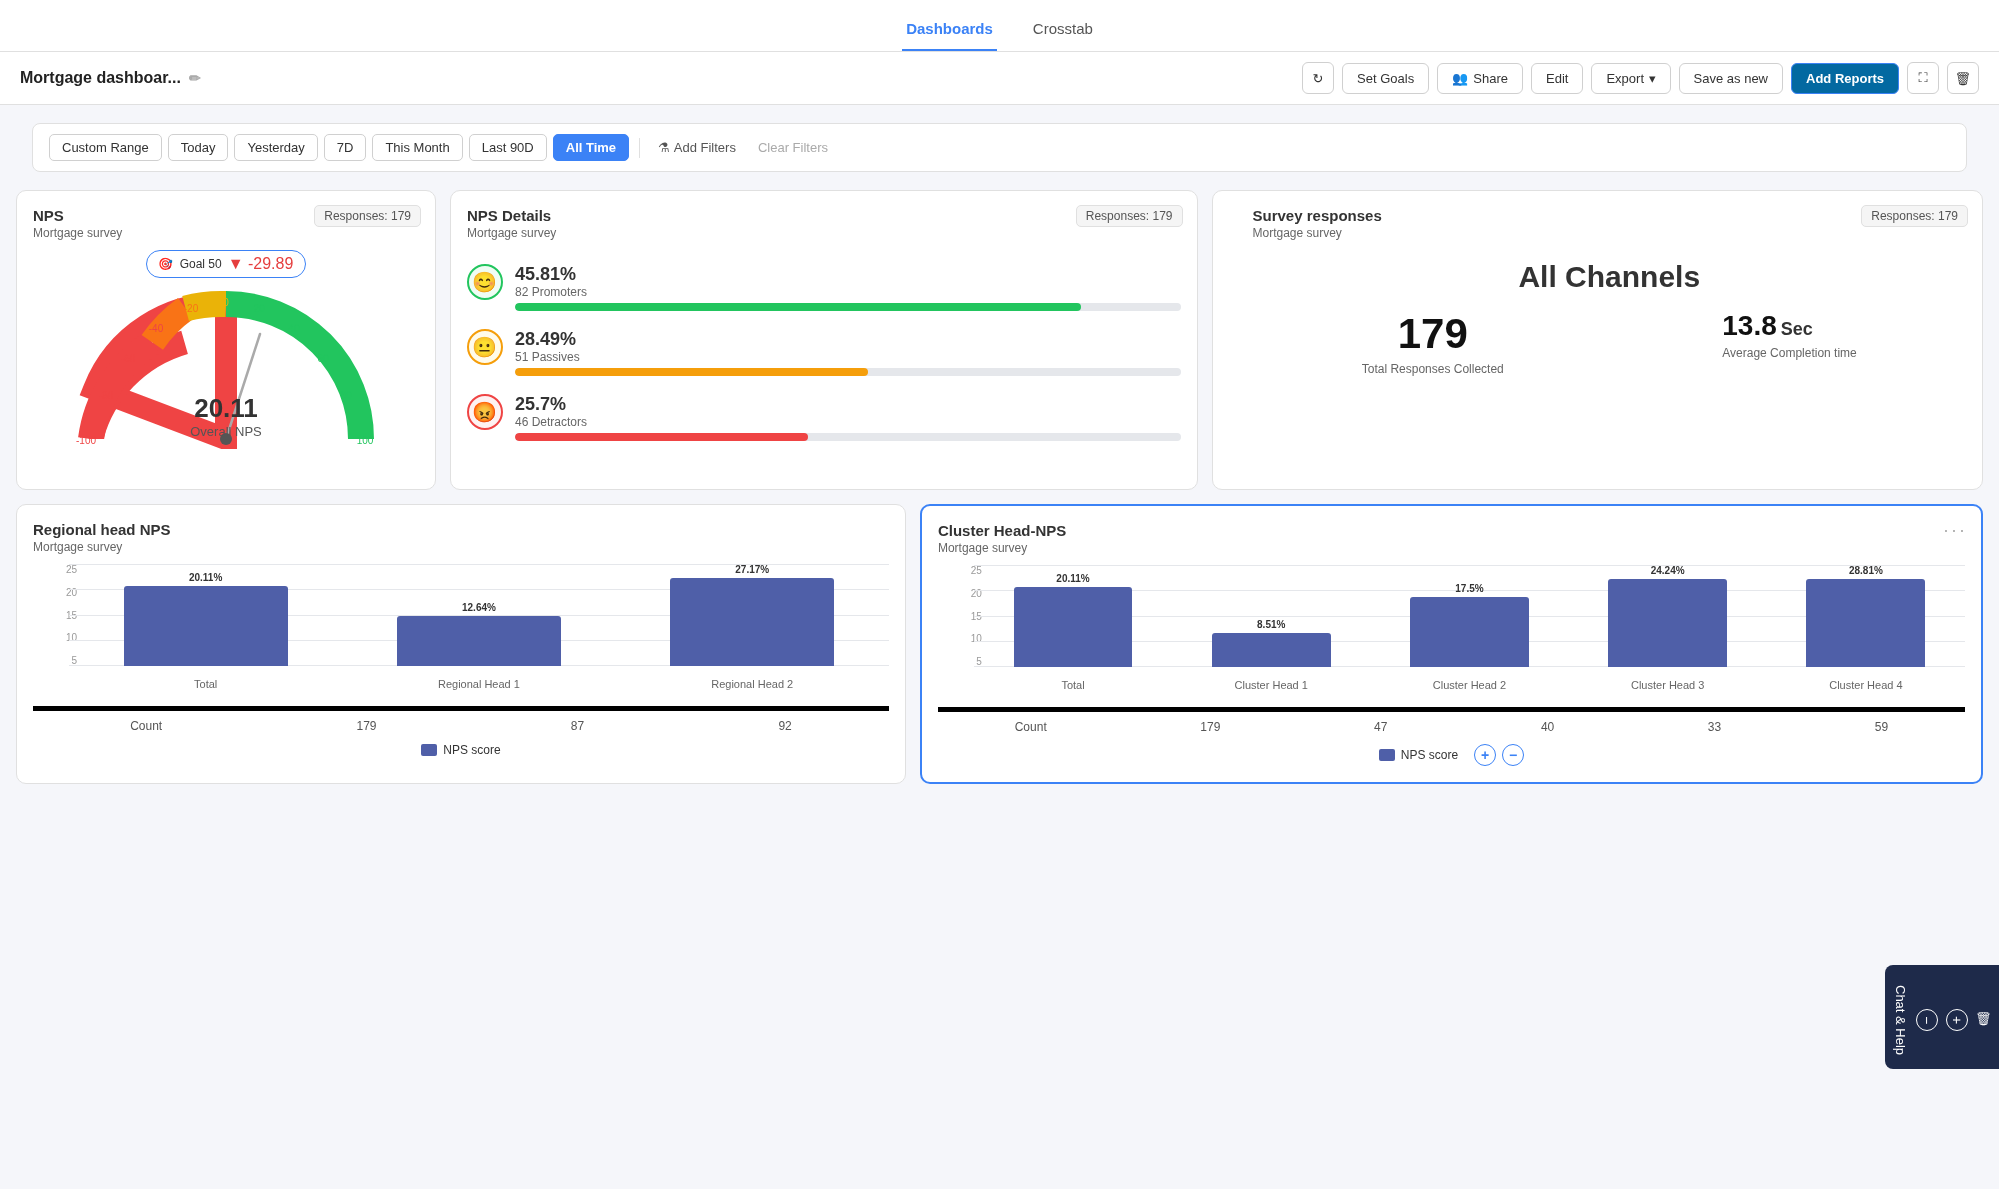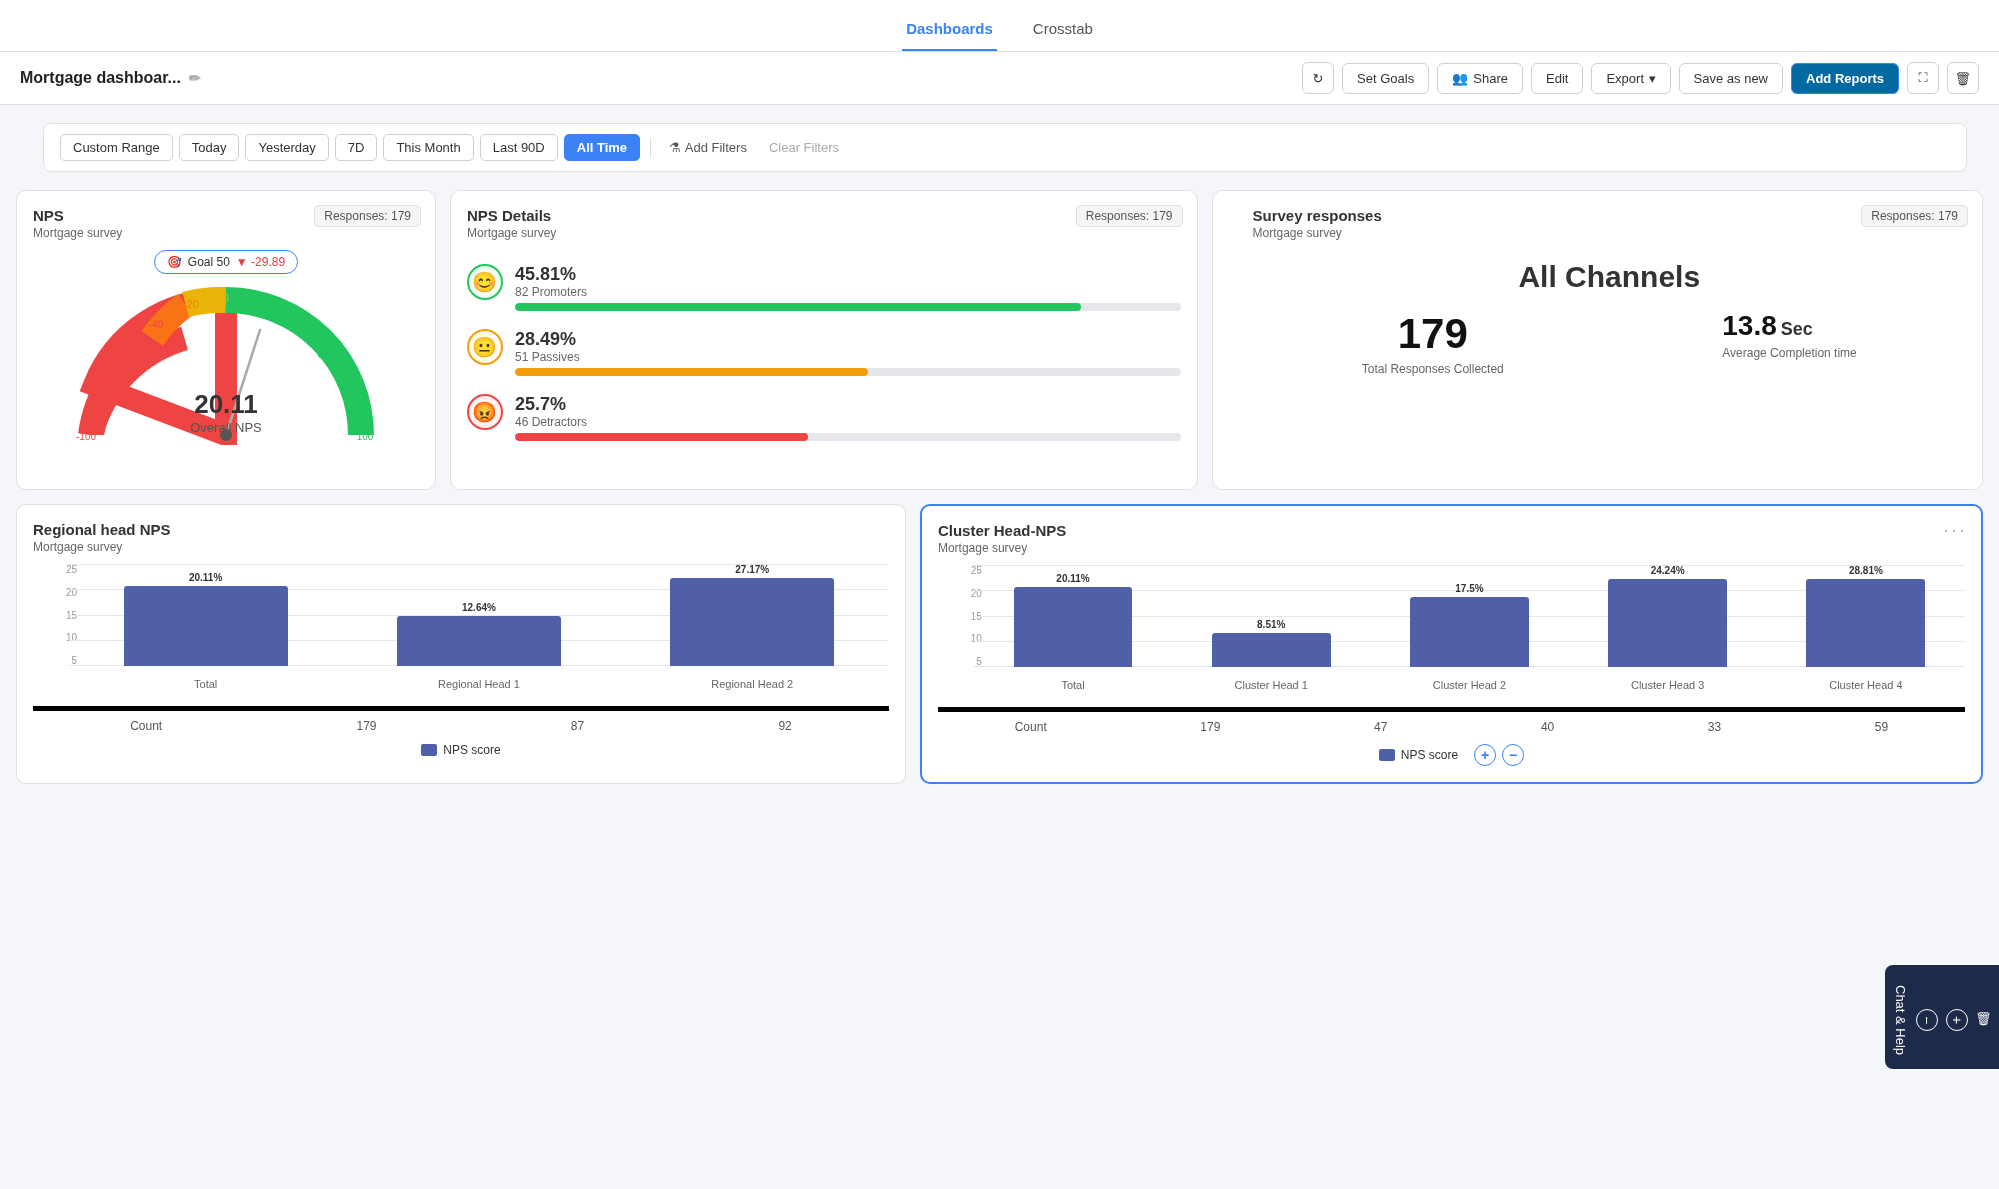--- a/index.html
+++ b/index.html
@@ -34,21 +34,21 @@
     
     .card { background: white; border-radius: 10px; border: 1px solid #e0e0e0; padding: 16px; position: relative; }
     .card-title { font-size: 15px; font-weight: 700; margin-bottom: 2px; }
     .card-subtitle { font-size: 12px; color: #666; margin-bottom: 6px; }
     .card-responses { position: absolute; top: 14px; right: 14px; background: #f5f5f5; border: 1px solid #e0e0e0; border-radius: 5px; padding: 3px 9px; font-size: 12px; color: #555; }
 
     
     .nps-card { flex: 0 0 420px; min-height: 300px; }
     .gauge-wrap { display: flex; flex-direction: column; align-items: center; margin-top: 10px; }
     .gauge-goal { background: white; border: 1.5px solid #3b82f6; border-radius: 20px; padding: 4px 12px; font-size: 12px; color: #333; display: inline-flex; align-items: center; gap: 6px; margin-bottom: 6px; }
-    .goal-down { color: #e53e3e; font-size: 12px; }
+    .goal-down { color: #e53e3e; font-size: 16px; }
     .gauge-svg-wrap { position: relative; width: 300px; height: 165px; }
     .gauge-value { position: absolute; bottom: 10px; left: 50%; transform: translateX(-50%); text-align: center; }
     .gauge-num { font-size: 26px; font-weight: 800; }
     .gauge-label { font-size: 13px; color: #555; }
 
     
     .nps-details-card { flex: 1; }
     .nps-row { display: flex; align-items: flex-start; gap: 12px; margin-bottom: 18px; }
     .nps-face { width: 36px; height: 36px; border-radius: 50%; border: 2px solid; display: flex; align-items: center; justify-content: center; font-size: 20px; flex-shrink: 0; }
     .nps-face.promoter { border-color: #22c55e; color: #22c55e; background: #f0fdf4; }
@@ -131,21 +131,21 @@
     <button class="btn btn-primary">Add Reports</button>
     <div class="btn-icon">
       <span>⛶</span>
     </div>
     <div class="btn-icon">
       <span>🗑</span>
     </div>
   </div>
 </div>
 
-<div style="padding: 4px 16px; margin-left: 11px;">
+<div style="padding: 4px 16px;">
   <div class="filter-bar">
     <button class="filter-btn">Custom Range</button>
     <button class="filter-btn">Today</button>
     <button class="filter-btn">Yesterday</button>
     <button class="filter-btn">7D</button>
     <button class="filter-btn">This Month</button>
     <button class="filter-btn">Last 90D</button>
     <button class="filter-btn active">All Time</button>
     <div class="filter-sep"></div>
     <span class="filter-link">

